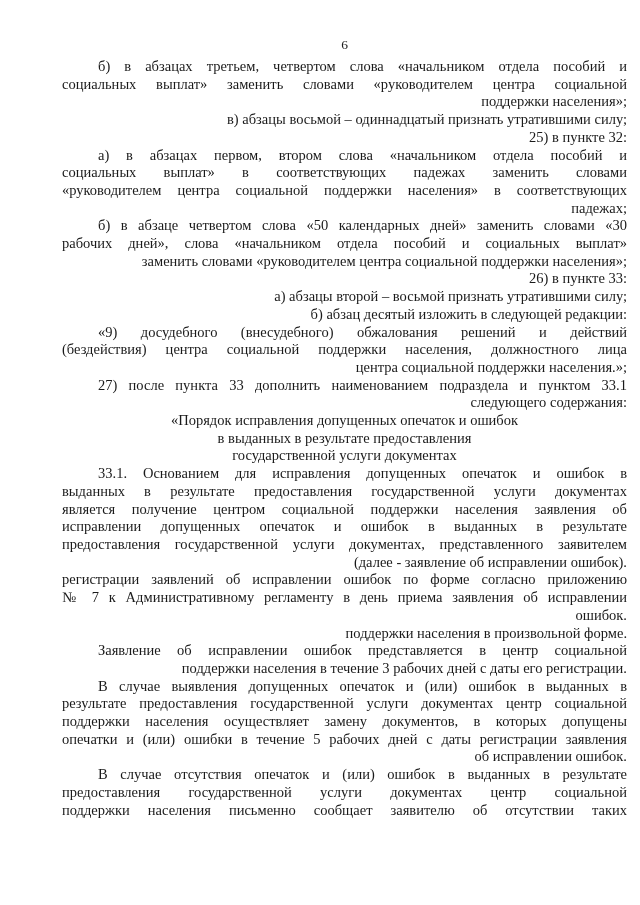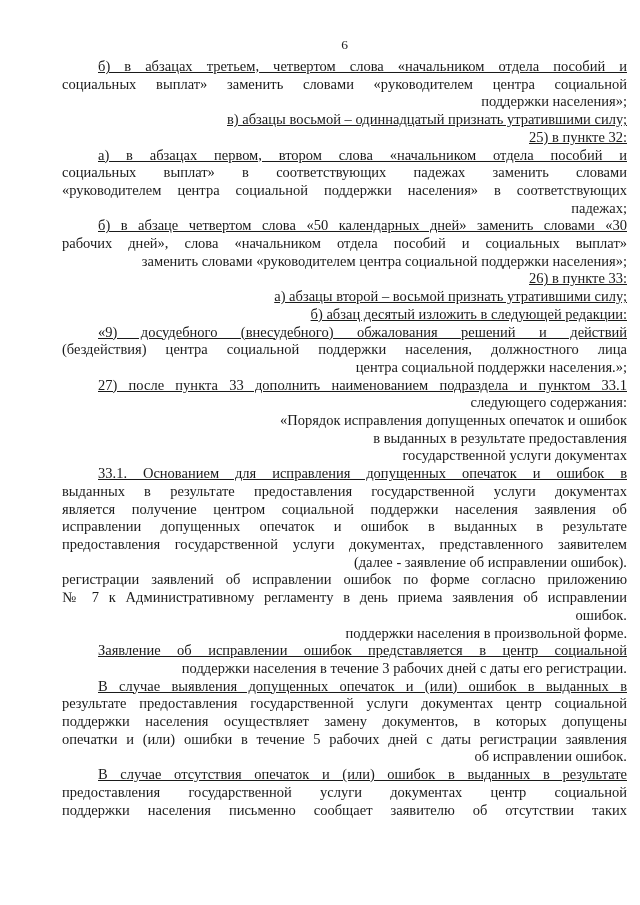--- a/index.html
+++ b/index.html
@@ -29,22 +29,22 @@
   .doc-body {
     position: absolute;
     top: 58px;
     left: 62px;
     width: 565px;
     font-size: 14.5px;
     line-height: 17.7px;
   }
   .ln { width: 565px; text-align: right; white-space: nowrap; }
   .ln.j { white-space: normal; text-align: justify; text-align-last: justify; }
-  .ln.c { white-space: normal; text-align: right; }
-  .ln.ind { text-indent: 36px; text-decoration: underline; }
+  .ln.c { white-space: normal; text-align: center; }
+  .ln.ind { text-indent: 36px; }
 </style>
 </head>
 <body>
 
 <div class="page">
   <div class="pagenum">6</div>
   <div class="doc-body">
       <div class="ln j ind">б) в абзацах третьем, четвертом слова «начальником отдела пособий и</div>
       <div class="ln j">социальных выплат» заменить словами «руководителем центра социальной</div>
       <div class="ln">поддержки населения»;</div>

